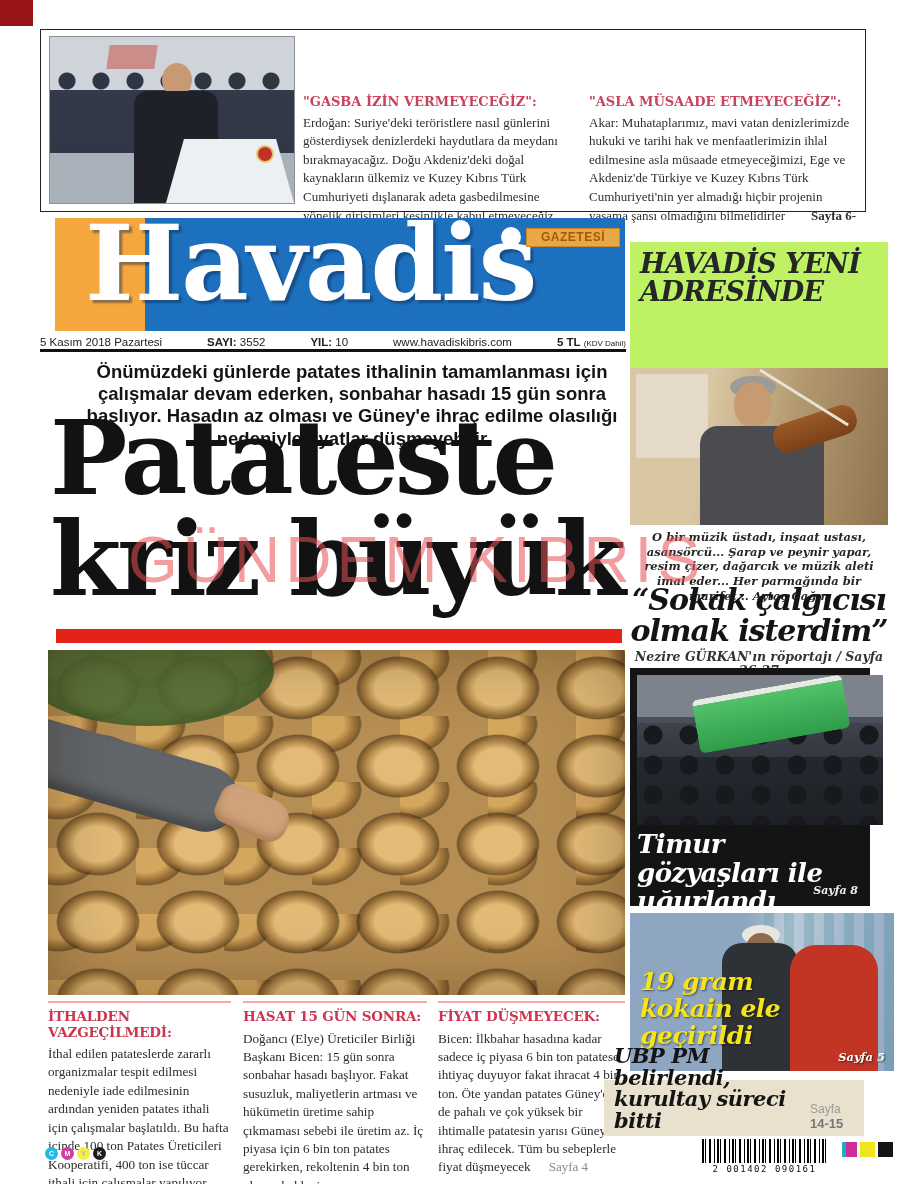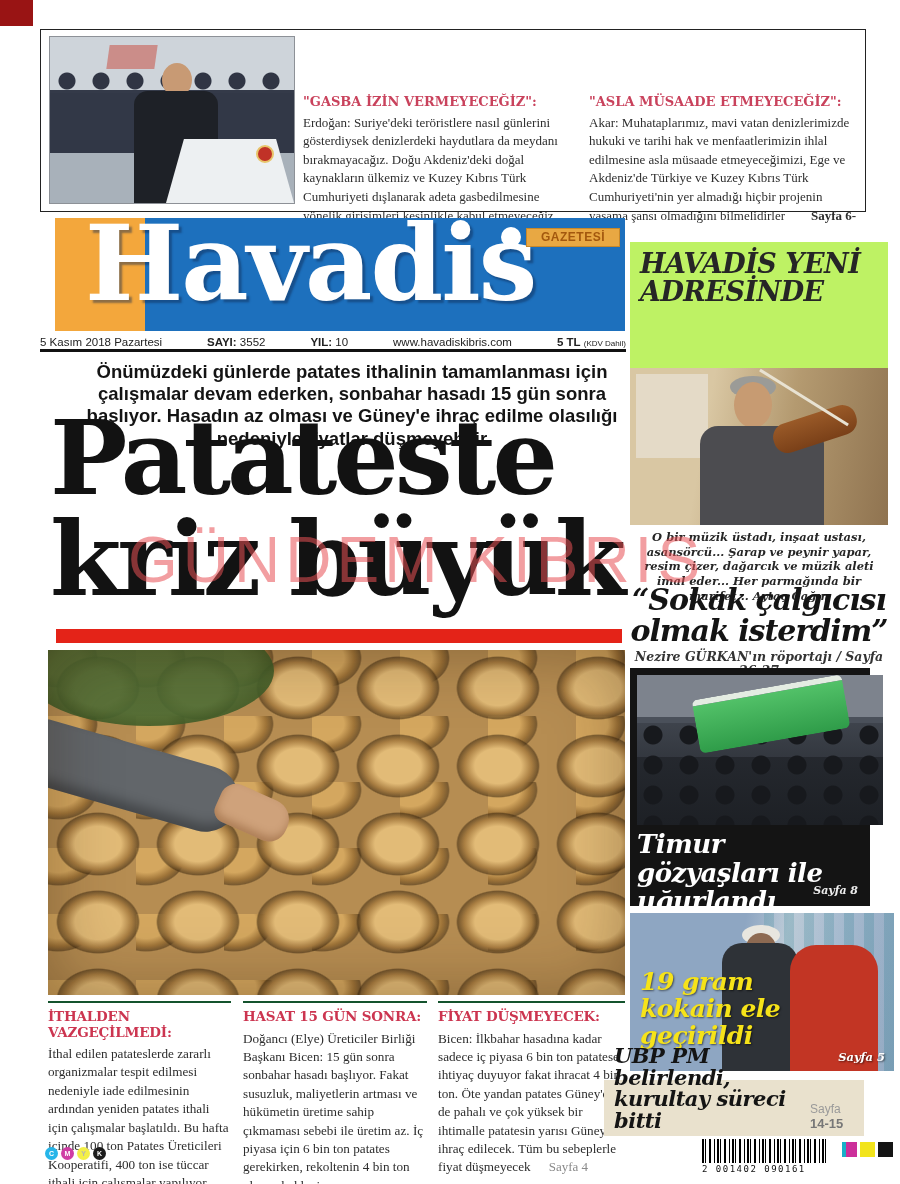--- a/index.html
+++ b/index.html
@@ -66,21 +66,21 @@
     background-image:
       radial-gradient(ellipse 42px 32px at 50px 38px, #e2bb77 0 55%, #a97e42 80%, rgba(60,40,15,.55) 96%, transparent 100%),
       radial-gradient(ellipse 40px 30px at 10px 8px, #d4a75f 0 55%, #a07539 80%, rgba(60,40,15,.5) 96%, transparent 100%);
     background-size:100px 78px, 88px 66px; }
   .pp-green { position:absolute; left:-24px; top:-34px; width:250px; height:110px; background:radial-gradient(#4c6b33 0 55%, #36511f 85%); border-radius:50%; opacity:.9; }
   .pp-sleeve { position:absolute; left:-44px; top:92px; width:238px; height:66px; background:#62666a; border-radius:34px; transform:rotate(16deg); box-shadow:inset 0 -8px 12px rgba(0,0,0,.3); }
   .pp-hand { position:absolute; left:168px; top:142px; width:74px; height:42px; background:#cfa27b; border-radius:16px 20px 18px 12px; transform:rotate(24deg); box-shadow:inset 0 -5px 8px rgba(120,70,30,.4); }
   .pp-vignette { position:absolute; inset:0; box-shadow:inset 0 0 70px rgba(40,20,0,.35); }
 
   
-  .news-col { top:1001px; height:162px; border-top:2px solid #14532d; padding-top:6px; }
+  .news-col { top:1001px; height:162px; border-top:2px solid #fca5a5; padding-top:6px; }
   #col-1 { left:48px;  width:183px; }
   #col-2 { left:243px; width:184px; }
   #col-3 { left:438px; width:187px; }
   .news-col h4 { font:bold 13.5px/1.15 "DejaVu Serif", serif; color:#cc3550; margin-bottom:4px; letter-spacing:-.2px; }
   .news-col p { font:13.2px/1.32 "Liberation Serif", serif; color:#2d2d2d; text-align:justify; display:inline; }
   .col-ref { font:13px "Liberation Serif", serif; color:#8a8a8a; padding-left:18px; }
 
   
   #violin-photo { left:630px; top:368px; width:258px; height:157px; overflow:hidden;
                   background:linear-gradient(100deg,#d9c7a3 0 30%, #b49a70 60%, #8f7350); }
@@ -123,21 +123,21 @@
              text-shadow:1px 1px 2px rgba(0,0,0,.55); }
   .kb-ref { position:absolute; right:9px; bottom:7px; font:italic bold 11.5px "DejaVu Serif", serif; color:#fff; text-shadow:1px 1px 2px rgba(0,0,0,.6); }
 
   #ubp-box { left:604px; top:1080px; width:260px; height:56px; background:#e9e1cd;
              display:flex; align-items:flex-end; gap:8px; padding:4px 10px; }
   .ub-head { flex:1; font:italic bold 21px/1.04 "DejaVu Serif", serif; color:#141414; letter-spacing:-.5px; }
   .ub-ref { width:44px; font:12px/1.15 "Liberation Sans", sans-serif; color:#9a9a9a; }
   .ub-ref .pg { font-weight:bold; color:#777; font-size:13px; }
 
   
-  #barcode { left:702px; top:1139px; width:125px; }
+  #barcode { left:702px; top:1139px; width:125px; text-align:center; }
   .bc-bars { height:24px;
      background:repeating-linear-gradient(90deg,#000 0 2px,#fff 2px 3px,#000 3px 4px,#fff 4px 7px,#000 7px 9px,#fff 9px 12px,#000 12px 13px,#fff 13px 15px); }
   .bc-num { font:9px "DejaVu Sans Mono", monospace; letter-spacing:1.5px; color:#111; margin-top:1px; }
   #color-squares { left:842px; top:1142px; display:flex; gap:3px; }
   .csq { width:15px; height:15px; }
   .csq.cm { background:linear-gradient(90deg,#18b0c8 0 30%, #cc2f9a 30%); }
   .csq.y  { background:#f2e41c; }
   .csq.k  { background:#141414; }
   #cmyk-dots { left:45px; top:1147px; display:flex; gap:3px; }
   .dot { width:13px; height:13px; border-radius:50%; color:#fff; font:bold 7px/13px "Liberation Sans", sans-serif; text-align:center; }

